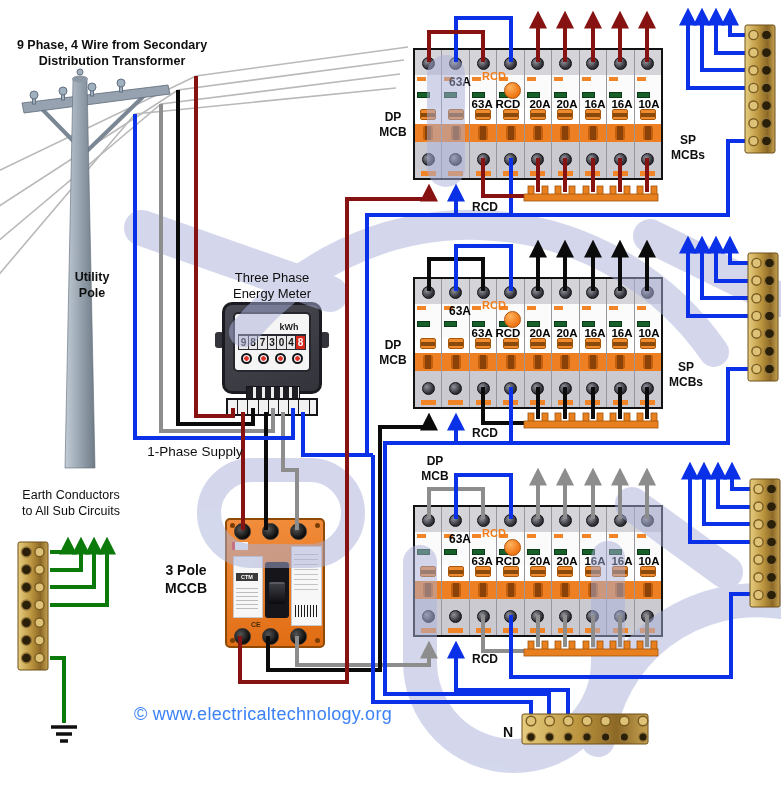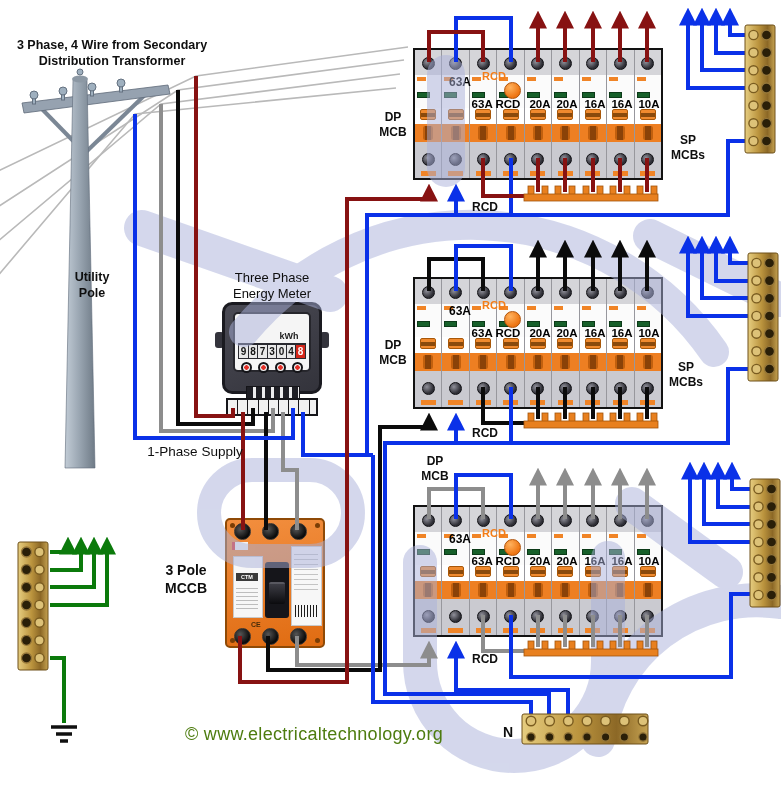--- a/index.html
+++ b/index.html
@@ -41,21 +41,21 @@
   .sp{top:48px;width:30px;text-align:center;font-weight:bold;font-size:11.5px;position:absolute;}
   .s1{left:110px}.s2{left:137px}.s3{left:165px}.s4{left:192px}.s5{left:219px}
   
   .meter{position:absolute;left:222px;top:302px;width:100px;height:114px;z-index:1;}
   .m-ear{position:absolute;top:30px;width:9px;height:16px;background:#34343c;border-radius:3px;}
   .m-ear.l{left:-7px;}.m-ear.r{right:-7px;}
   .m-body{position:absolute;left:0;top:0;width:100px;height:92px;box-sizing:border-box;
           background:linear-gradient(150deg,#4a4a54,#33333b);border:3px solid #1a1a20;border-radius:10px;}
   .m-screen{position:absolute;left:8px;top:7px;right:8px;height:60px;background:#f5f5f5;
             border:2px solid #26262c;border-radius:5px;box-sizing:border-box;}
-  .kwh{display:block;text-align:center;font:bold 9px/12px "Liberation Sans",sans-serif;color:#222;margin-top:16px;padding-left:34px;}
+  .kwh{display:block;text-align:center;font:bold 9px/12px "Liberation Sans",sans-serif;color:#222;margin-top:7px;padding-left:34px;}
   .dgf{display:flex;justify-content:center;gap:1px;background:#2a2a30;width:fit-content;margin:1px auto 0;padding:1.5px;}
   .dg{width:8.5px;height:13px;background:#e9e9e9;font:bold 10px/13px "Liberation Sans",sans-serif;
       color:#141414;text-align:center;}
   .dg.red{background:#d6271a;color:#fff;}
   .m-terms{display:flex;justify-content:space-between;padding:3px 6px 0 6px;}
   .mt{width:11px;height:11px;border-radius:50%;border:2px solid #141418;box-sizing:border-box;
       background:radial-gradient(circle,#e23028 0 2px,#f1f1f1 2.5px);}
   .m-base{position:absolute;left:24px;top:84px;width:52px;height:13px;border:1px solid #141418;
       background:repeating-linear-gradient(90deg,#1f1f25 0 6px,#ededed 6px 9px);}
   .m-strip{position:absolute;left:4px;top:96px;width:92px;height:18px;background:#f1f1f1;border:2px solid #16161a;
@@ -75,22 +75,22 @@
   .mccb .rp{position:absolute;left:64px;top:26px;width:29px;height:78px;background:#f7f7f7;border:1px solid #c9c9c9;}
   .mccb .rp::before{content:"";position:absolute;left:2px;top:3px;width:24px;height:40px;
         background:repeating-linear-gradient(#f7f7f7 0 4px,#c4c4c4 4px 5px);}
   .mccb .bar{position:absolute;left:3px;top:58px;width:22px;height:12px;
         background:repeating-linear-gradient(90deg,#1c1c1c 0 1px,#f7f7f7 1px 3px);}
   .mccb .tg{position:absolute;left:38px;top:42px;width:24px;height:56px;background:#15151a;border-radius:3px;}
   .mccb .kn{position:absolute;left:42px;top:62px;width:16px;height:20px;border-radius:2px;
         background:linear-gradient(#3c3c44,#0b0b0e);border-top:2px solid #585860;}
   .mccb .chip{position:absolute;left:5px;top:22px;width:13px;height:8px;background:#f2f2f2;border-left:3px solid #d33;}
   .mccb .ce{position:absolute;left:24px;top:101px;font:bold 7px "Liberation Sans",sans-serif;color:#4a2d08;}
-  .credit{position:absolute;left:134px;top:724px;width:360px;z-index:4;text-align:center;
-        font:18px "Liberation Sans",sans-serif;color:#4d7c0f;letter-spacing:.3px;}
+  .credit{position:absolute;left:134px;top:704px;width:360px;z-index:4;text-align:left;
+        font:18px "Liberation Sans",sans-serif;color:#3b82f6;letter-spacing:.3px;}
   .title{position:absolute;left:0;top:757px;width:781px;z-index:4;text-align:center;
         font:bold 19.5px "Liberation Sans",sans-serif;color:#050505;}
 </style>
 </head>
 <body>
 
 <div id="stage">
 
   <svg id="base-art" width="781" height="790">
     <defs>
@@ -584,27 +584,29 @@
           <circle cx="549.6" cy="737" r="4.2"></circle>
           <circle cx="568.3" cy="737" r="4.2"></circle>
           <circle cx="587" cy="737" r="4.2"></circle>
           <circle cx="605.6" cy="737" r="4.2"></circle>
           <circle cx="624.3" cy="737" r="4.2"></circle>
           <circle cx="643" cy="737" r="4.2"></circle>
       </g>
     </g>
   </svg>
 
-  <div class="lbl" style="left:14px;top:38px;width:196px">3 Phase, 4 Wire from Secondary
+  <div class="lbl" style="left:14px;top:38px;width:196px">9 Phase, 4 Wire from Secondary
 Distribution Transformer</div>
   <div class="lbl norm" style="left:214px;top:270px;width:116px;font-size:13px">Three Phase
 Energy Meter</div>
   <div class="lbl" style="left:52px;top:270px;width:80px">Utility
 Pole</div>
   <div class="lbl norm" style="left:138px;top:444px;width:114px;font-size:13.5px">1-Phase Supply</div>
+  <div class="lbl norm" style="left:2px;top:488px;width:138px">Earth Conductors
+to All Sub Circuits</div>
   <div class="lbl" style="left:150px;top:562px;width:72px;font-size:14px">3 Pole
 MCCB</div>
   <div class="lbl" style="left:374px;top:110px;width:38px;font-size:12px">DP
 MCB</div>
   <div class="lbl" style="left:374px;top:338px;width:38px;font-size:12px">DP
 MCB</div>
   <div class="lbl" style="left:414px;top:454px;width:42px;font-size:12px">DP
 MCB</div>
   <div class="lbl" style="left:664px;top:133px;width:48px;font-size:12px">SP
 MCBs</div>

